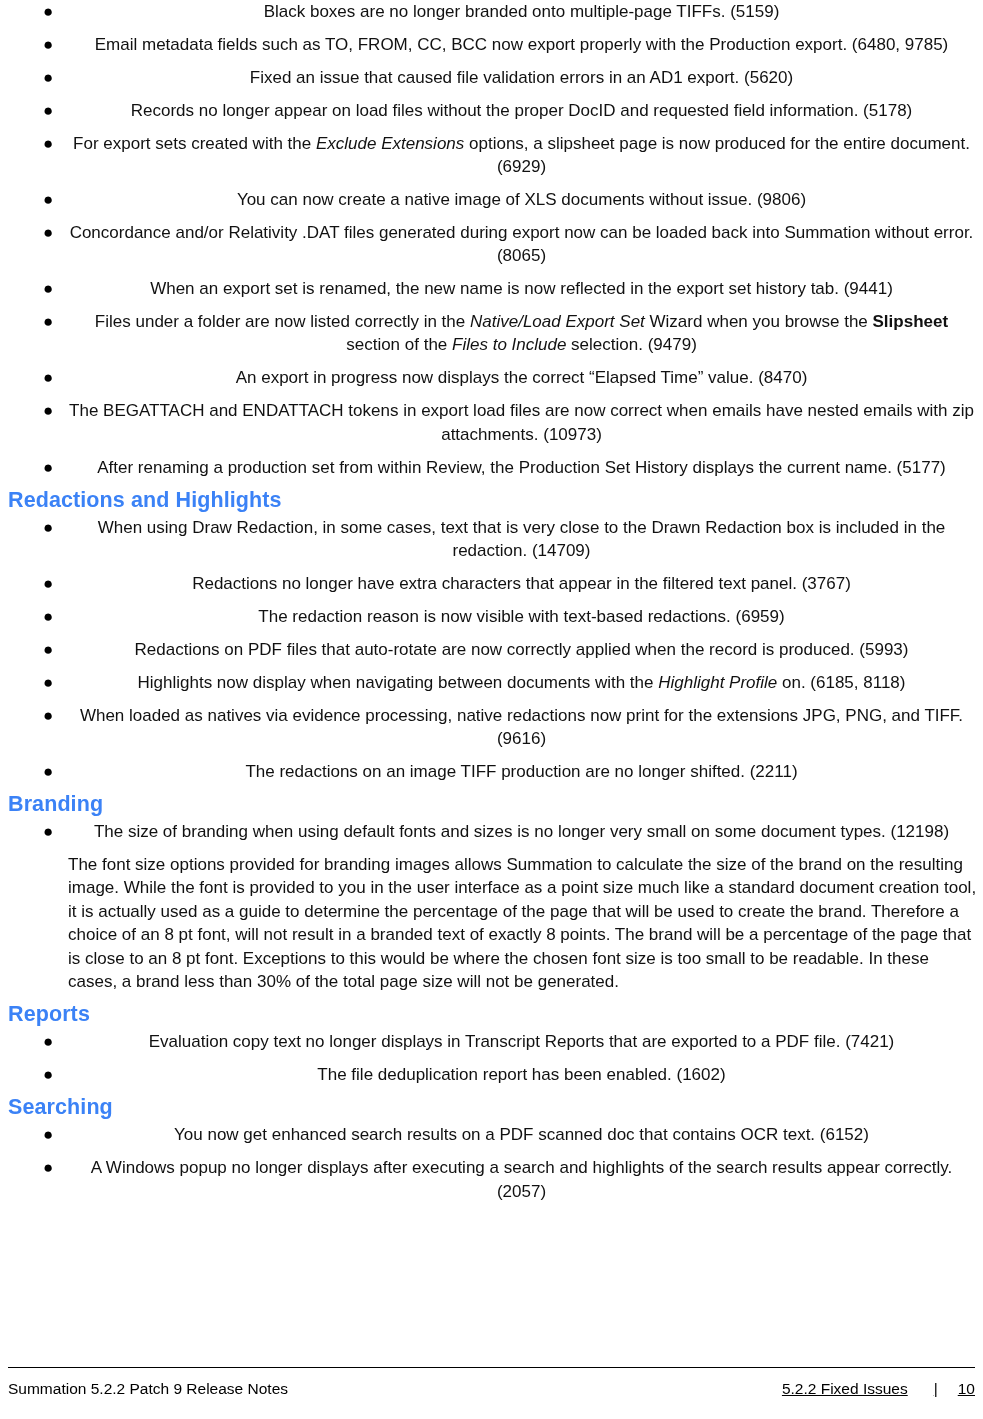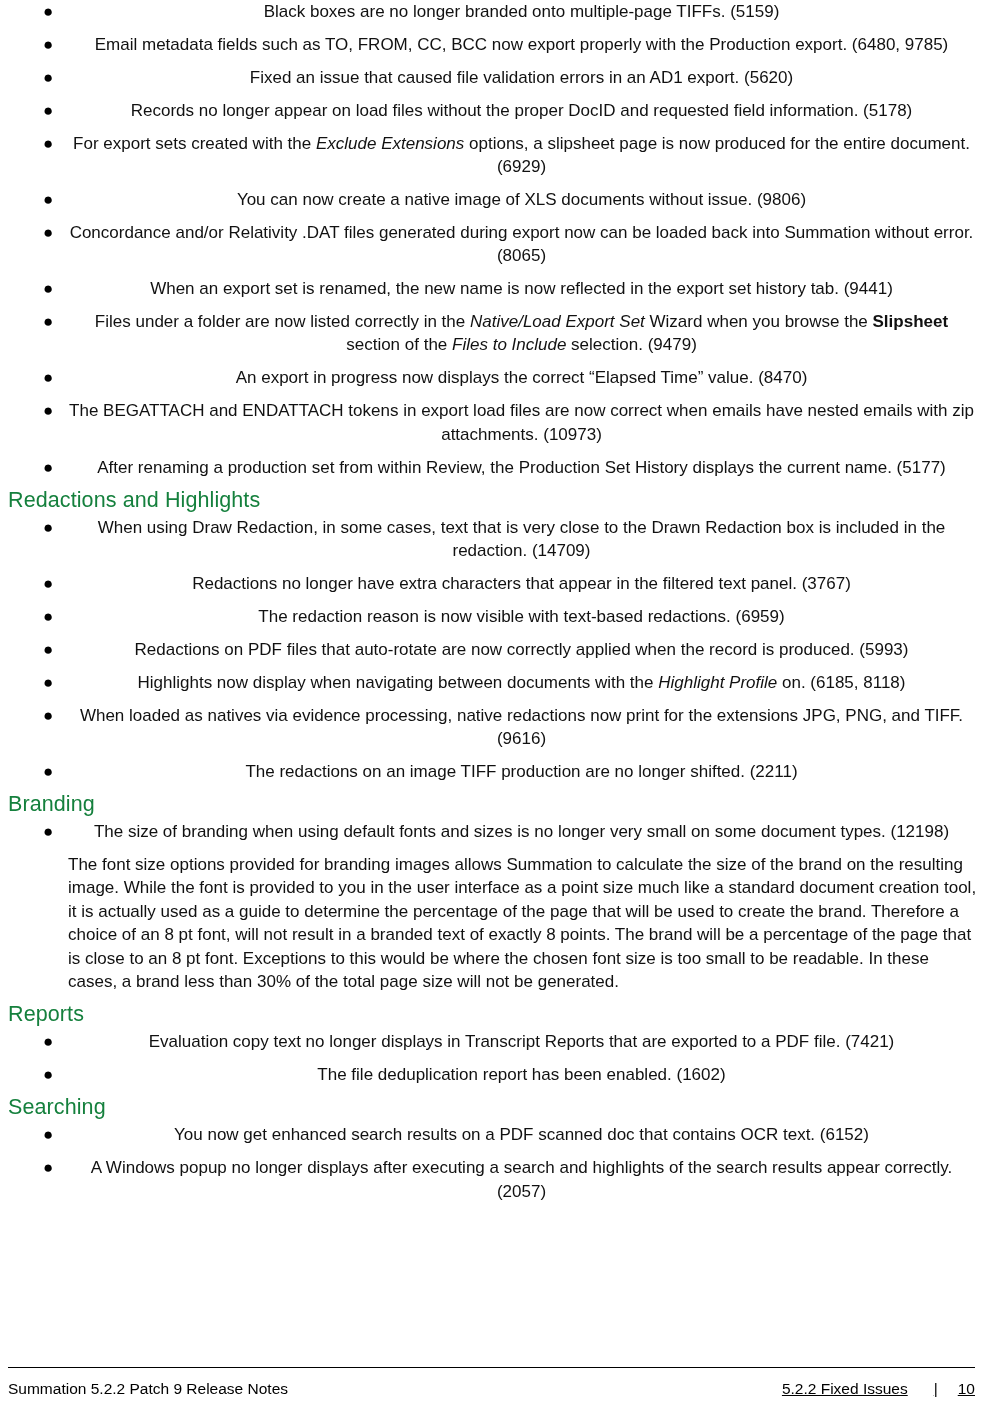--- a/index.html
+++ b/index.html
@@ -27,23 +27,23 @@
   .content {
     position: absolute;
     top: 0px;
     left: 0px;
     width: 983px;
     padding-top: 0px;
   }
 
   
   .section-heading {
-    color: #15803d;
+    color: #3b82f6;
     font-size: 21.5px;
-    font-weight: normal;
+    font-weight: bold;
     line-height: 1.15;
     margin: 9px 0 3px 8px;
     letter-spacing: 0.1px;
   }
 
   
   .bullet-item {
     position: relative;
     margin: 0 0 0 0;
     padding: 0 8px 0 68px;

